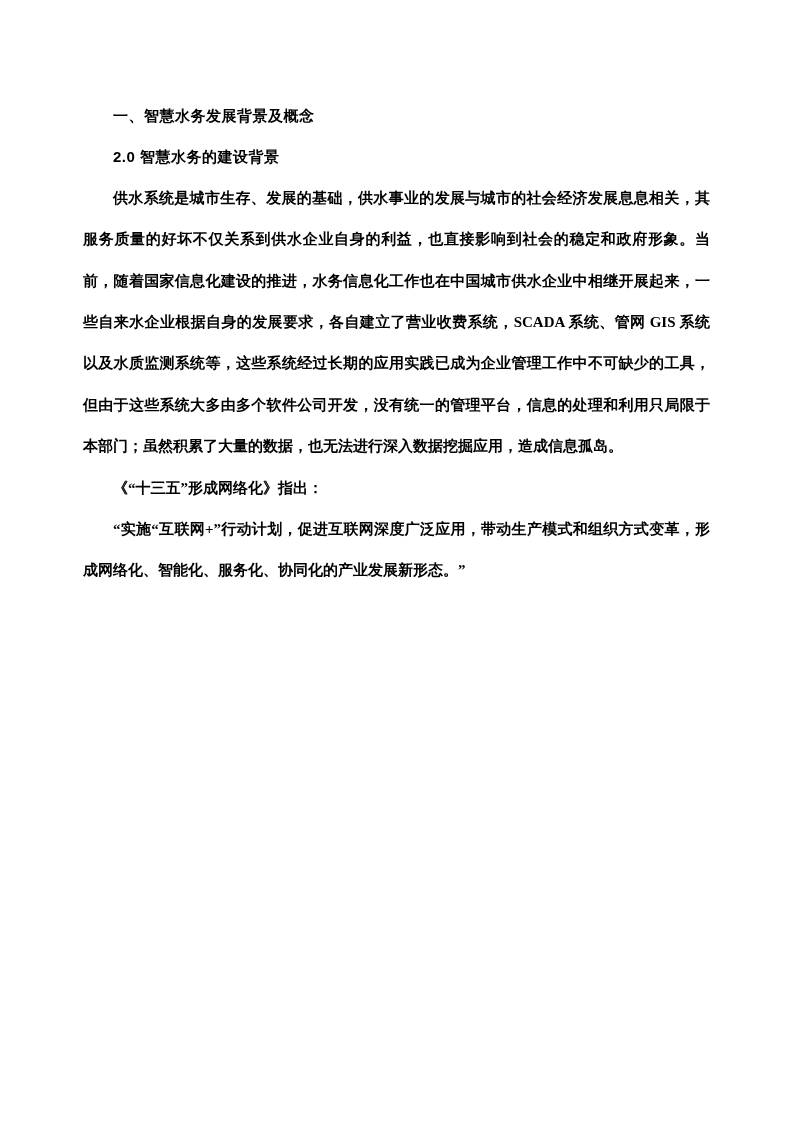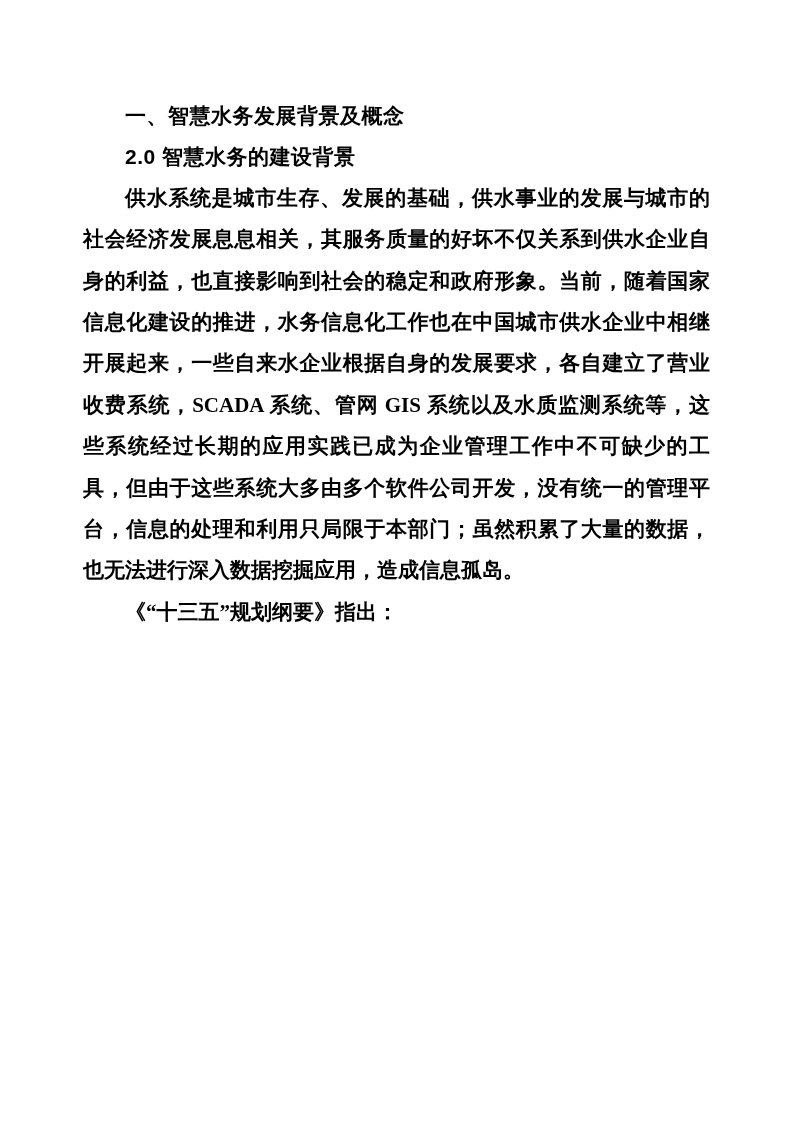--- a/index.html
+++ b/index.html
@@ -20,21 +20,21 @@
     position: absolute;
     left: 83px;
     top: 95px;
     width: 627px;
   }
   .content h1,
   .content h2,
   .content p {
     margin: 0;
     padding: 0;
-    font-size: 21px;
+    font-size: 15px;
     line-height: 41.4px;
     text-indent: 2em;
     font-weight: normal;
   }
   .content h1,
   .content h2 {
     font-weight: 700;
     font-family: "Liberation Sans", "DejaVu Sans", sans-serif;
     letter-spacing: 0.5px;
   }
@@ -51,17 +51,18 @@
   <div class="content">
 
     <h1>一、智慧水务发展背景及概念</h1>
 
     <h2>2.0 智慧水务的建设背景</h2>
 
     <p class="body-para">供水系统是城市生存、发展的基础，供水事业的发展与城市的社会经济发展息息相关，其服务质量的好坏不仅关系到供水企业自身的利益，也直接影响到社会的稳定和政府形象。当前，随着国家信息化建设的推进，水务信息化工作也在中国城市供水企业中相继开展起来，一些自来水企业根据自身的发展要求，各自建立了营业收费系统，SCADA 系统、管网 GIS 系统以及水质监测系统等，这些系统经过长期的应用实践已成为企业管理工作中不可缺少的工具，但由于这些系统大多由多个软件公司开发，没有统一的管理平台，信息的处理和利用只局限于本部门；虽然积累了大量的数据，也无法进行深入数据挖掘应用，造成信息孤岛。</p>
 
 
 
-    <p class="body-para">《“十三五”规划纲要》指出：</p>
+    <p class="body-para">《“十三五”形成网络化》指出：</p>
 
+    <p class="body-para">“实施“互联网+”行动计划，促进互联网深度广泛应用，带动生产模式和组织方式变革，形成网络化、智能化、服务化、协同化的产业发展新形态。”</p>
 
   </div>
 </div>
 
 </body></html>

